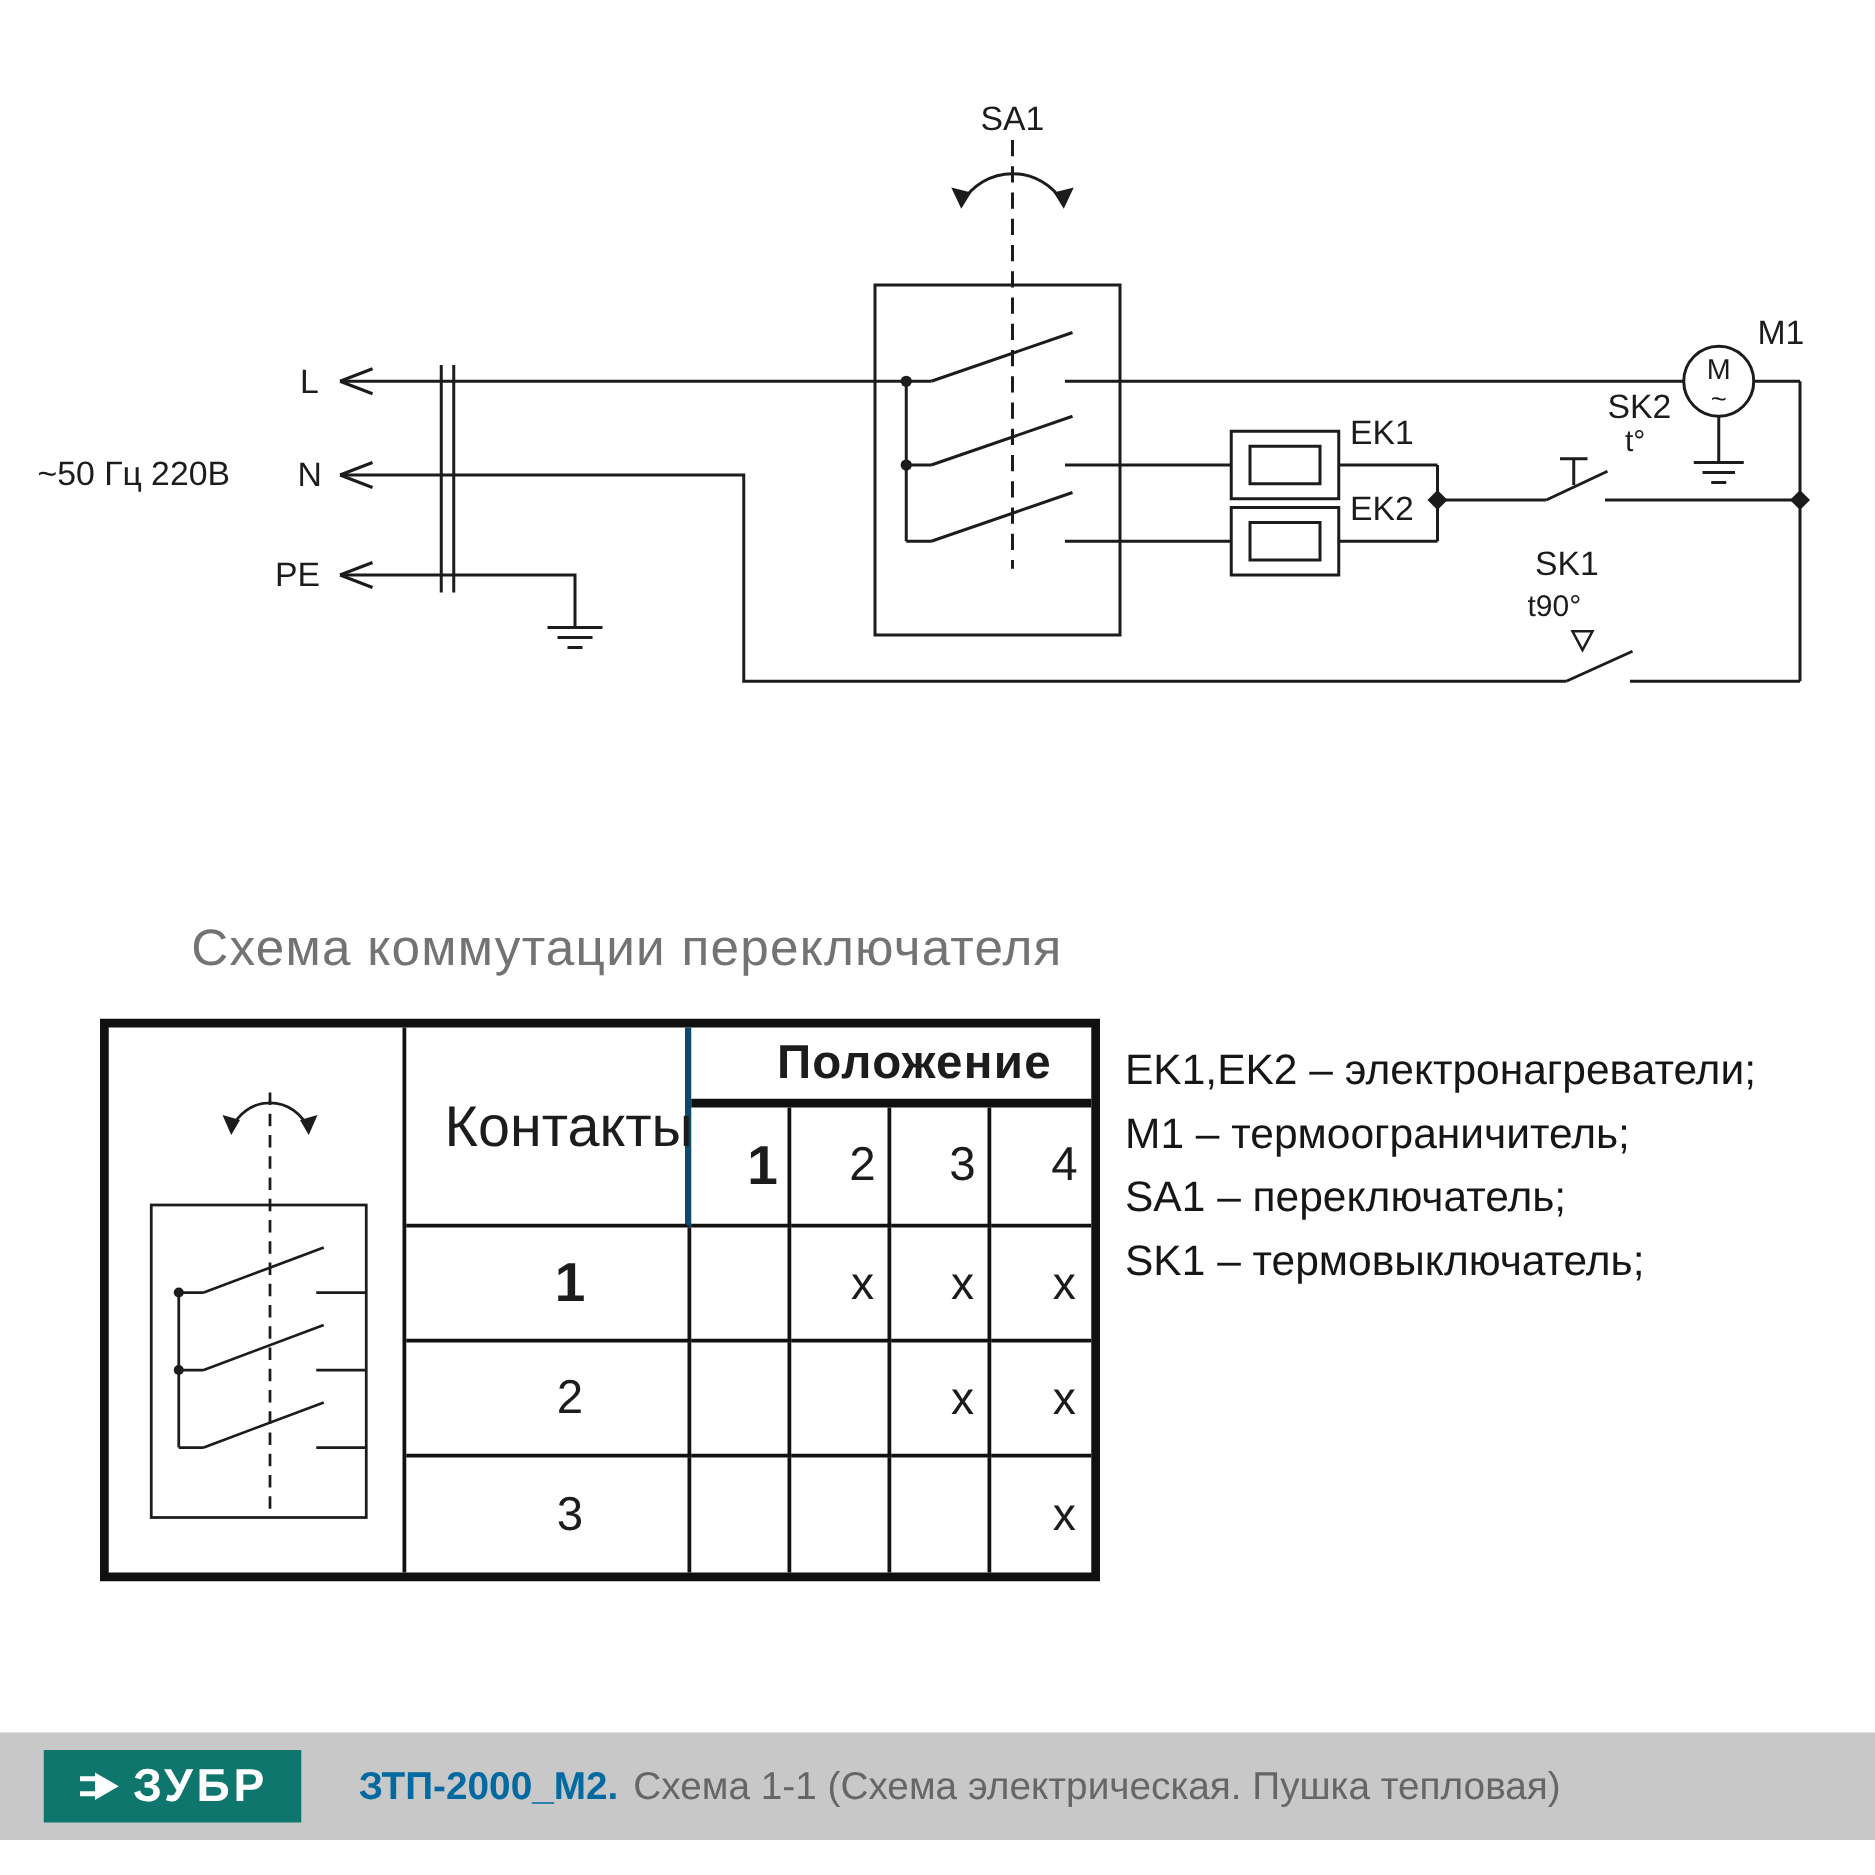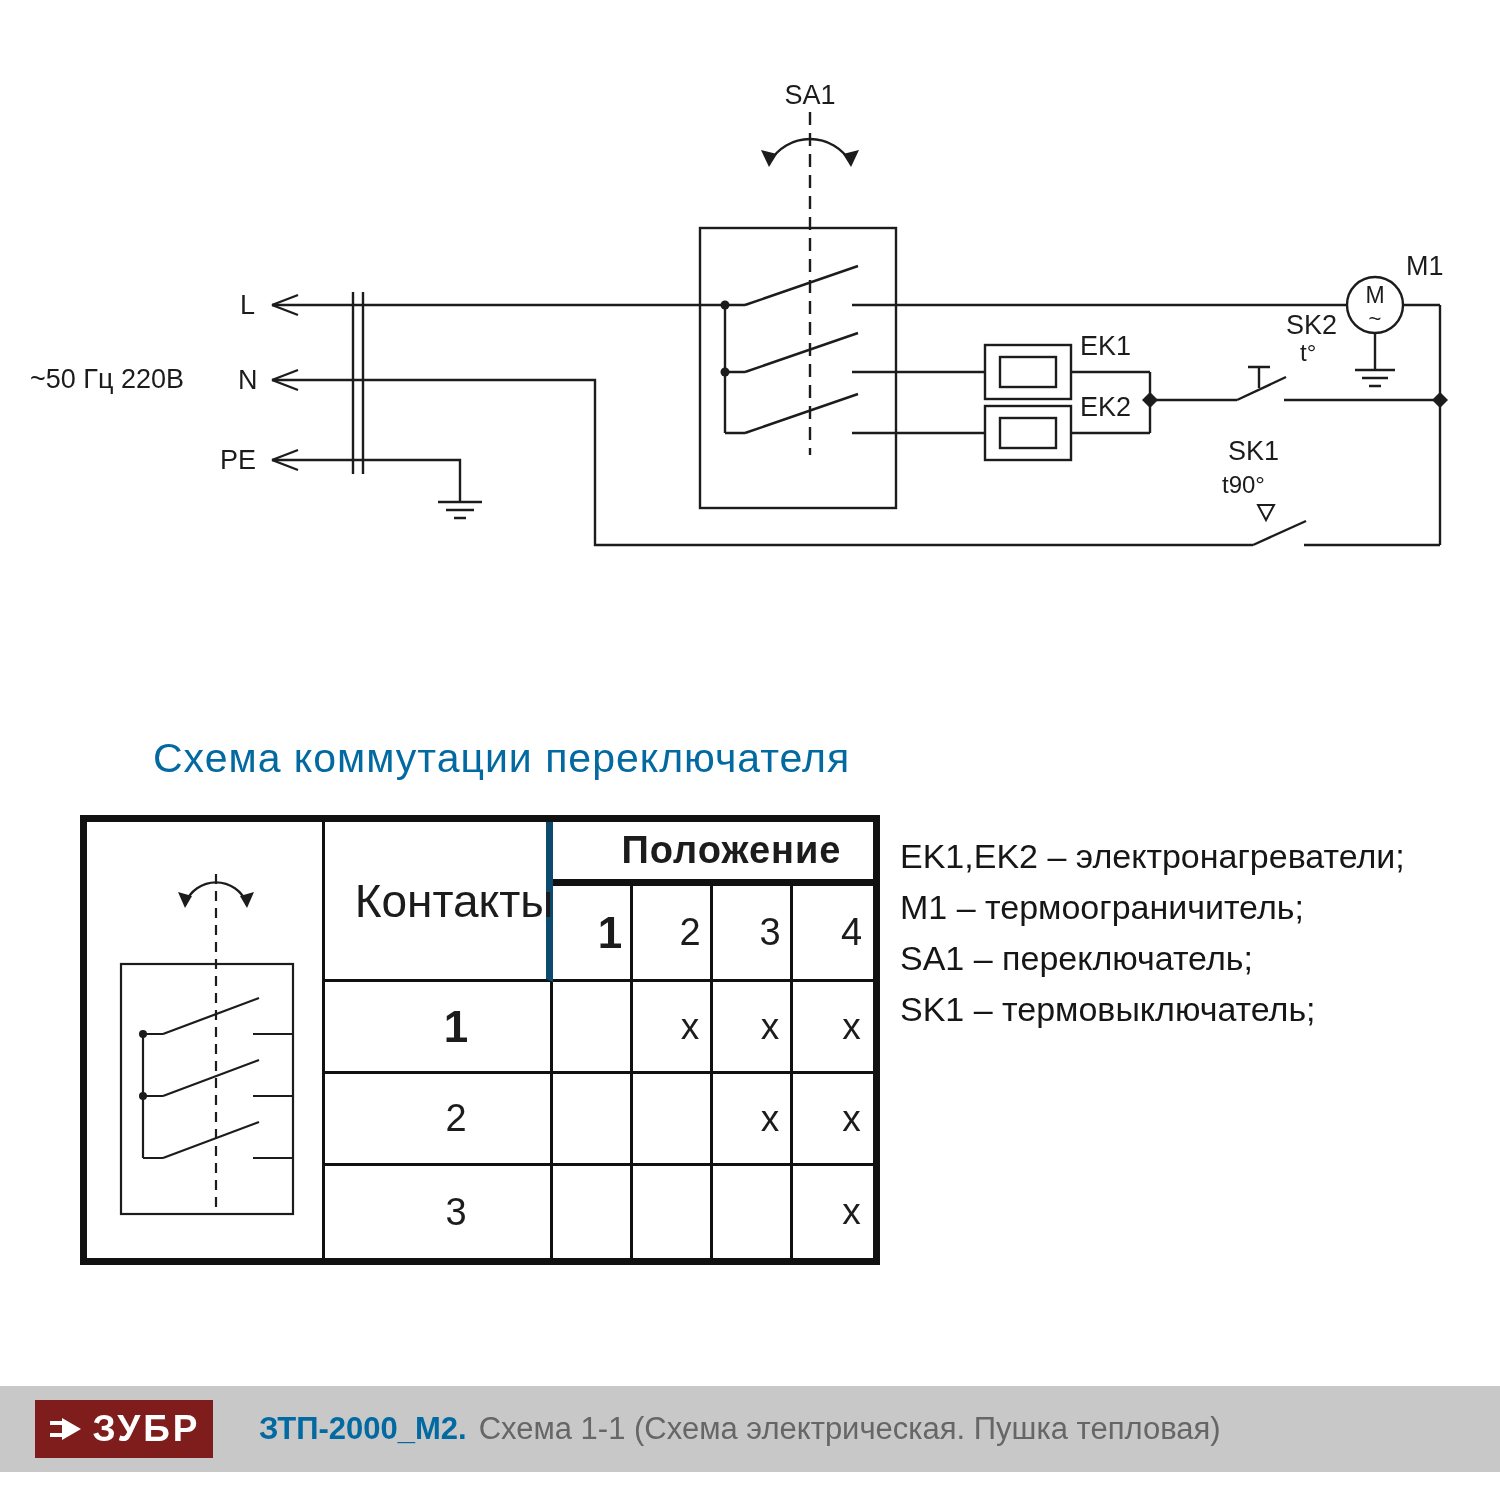--- a/index.html
+++ b/index.html
@@ -4,41 +4,41 @@
 <style>
   *{margin:0;padding:0;box-sizing:border-box;}
   html,body{width:1500px;height:1500px;background:#ffffff;}
   body{font-family:"Liberation Sans","DejaVu Sans",sans-serif;color:#1c1c1c;}
   .page{position:relative;width:1500px;height:1500px;background:#fff;overflow:hidden;}
 
   svg text{font-family:"Liberation Sans","DejaVu Sans",sans-serif;fill:#1c1c1c;stroke:none;}
 
   .circuit-svg{position:absolute;left:0;top:0;}
 
-  .section-title{position:absolute;left:153px;top:735px;font-size:41px;letter-spacing:1px;color:#0369a1;}
+  .section-title{position:absolute;left:153px;top:735px;font-size:41px;letter-spacing:1px;color:#737373;}
 
   
   .table-box{position:absolute;left:80px;top:815px;width:800px;height:450px;border:7px solid #111;display:flex;background:#fff;}
   .sym-cell{flex:0 0 238px;width:238px;border-right:3px solid #111;position:relative;}
   .tbl-grid{flex:1;display:grid;grid-template-columns:228px repeat(4,1fr);grid-template-rows:64px 96px 1fr 1fr 1fr;}
   .cell{display:flex;align-items:center;justify-content:center;padding-left:37px;}
-  .contacts-header{grid-row:1/3;grid-column:1;border-right:7px solid #0c4a6e;border-bottom:3px solid #111;font-size:46px;}
+  .contacts-header{grid-row:1/3;grid-column:1;border-right:5px solid #0c4a6e;border-bottom:3px solid #111;font-size:46px;}
   .pos-header{grid-column:2/6;grid-row:1;border-bottom:7px solid #111;font-size:38px;font-weight:bold;letter-spacing:1px;}
   .pos-num{border-right:3px solid #111;border-bottom:3px solid #111;font-size:38px;}
   .pos-num.first{font-weight:bold;font-size:44px;}
   .contact-label{grid-column:1;border-right:3px solid #111;border-bottom:3px solid #111;font-size:38px;}
   .contact-label.big{font-weight:bold;font-size:44px;}
   .mark-cell{border-right:3px solid #111;border-bottom:3px solid #111;font-size:37px;}
   .no-r{border-right:none !important;}
   .no-b{border-bottom:none !important;}
 
   .legend{position:absolute;left:900px;top:831px;font-size:34px;line-height:51px;color:#161616;}
 
   .footer{position:absolute;left:0;top:1386px;width:1500px;height:86px;background:#c8c8c8;display:flex;align-items:center;}
-  .logo{width:178px;height:58px;background:#7f1d1d;margin-left:35px;display:flex;align-items:center;justify-content:center;gap:9px;color:#fff;font-weight:bold;font-size:37px;letter-spacing:3px;flex:0 0 auto;}
+  .logo{width:206px;height:58px;background:#0f766e;margin-left:35px;display:flex;align-items:center;justify-content:center;gap:9px;color:#fff;font-weight:bold;font-size:37px;letter-spacing:3px;flex:0 0 auto;}
   .footer-text{margin-left:46px;font-size:31px;color:#666666;white-space:nowrap;}
   .footer-text .model{font-weight:bold;color:#0369a1;margin-right:12px;}
 </style>
 </head>
 <body>
 
 <div class="page">
 
   <svg class="circuit-svg" width="1500" height="660" viewBox="0 0 1500 660">
     <g stroke="#1c1c1c" stroke-width="2.4" fill="none">

